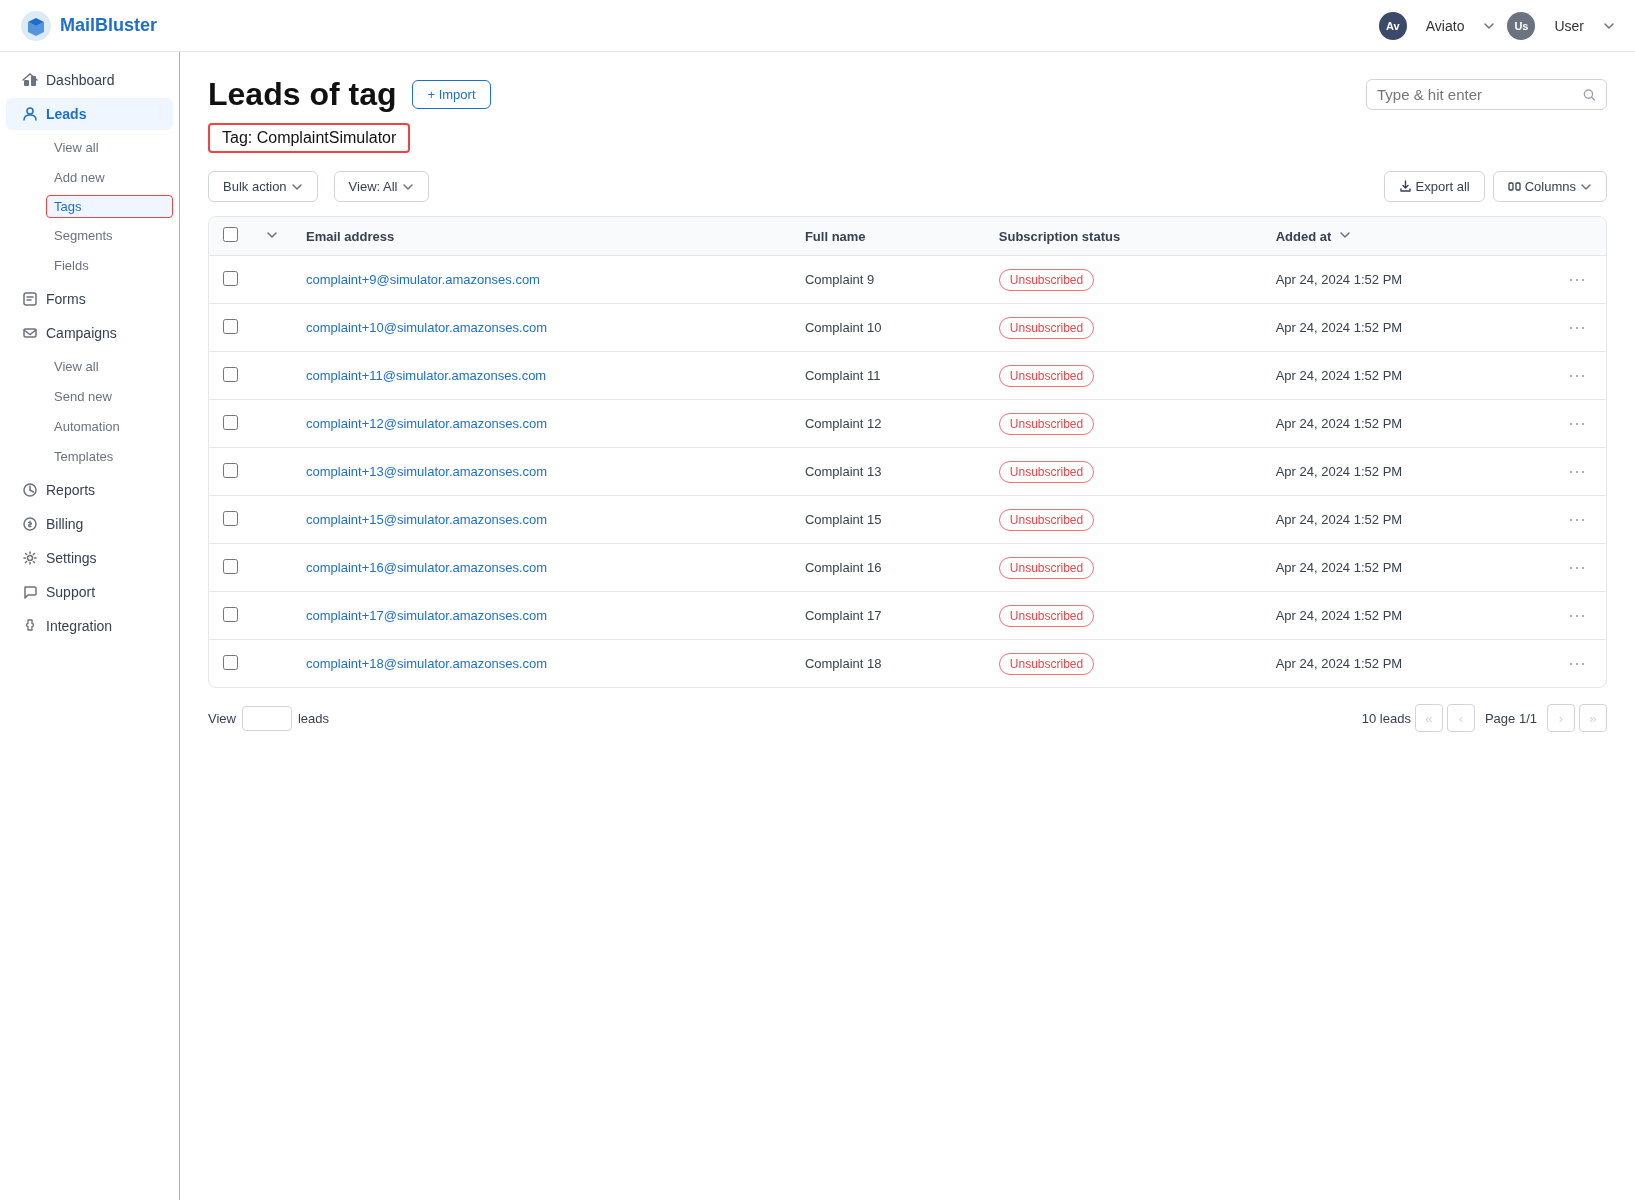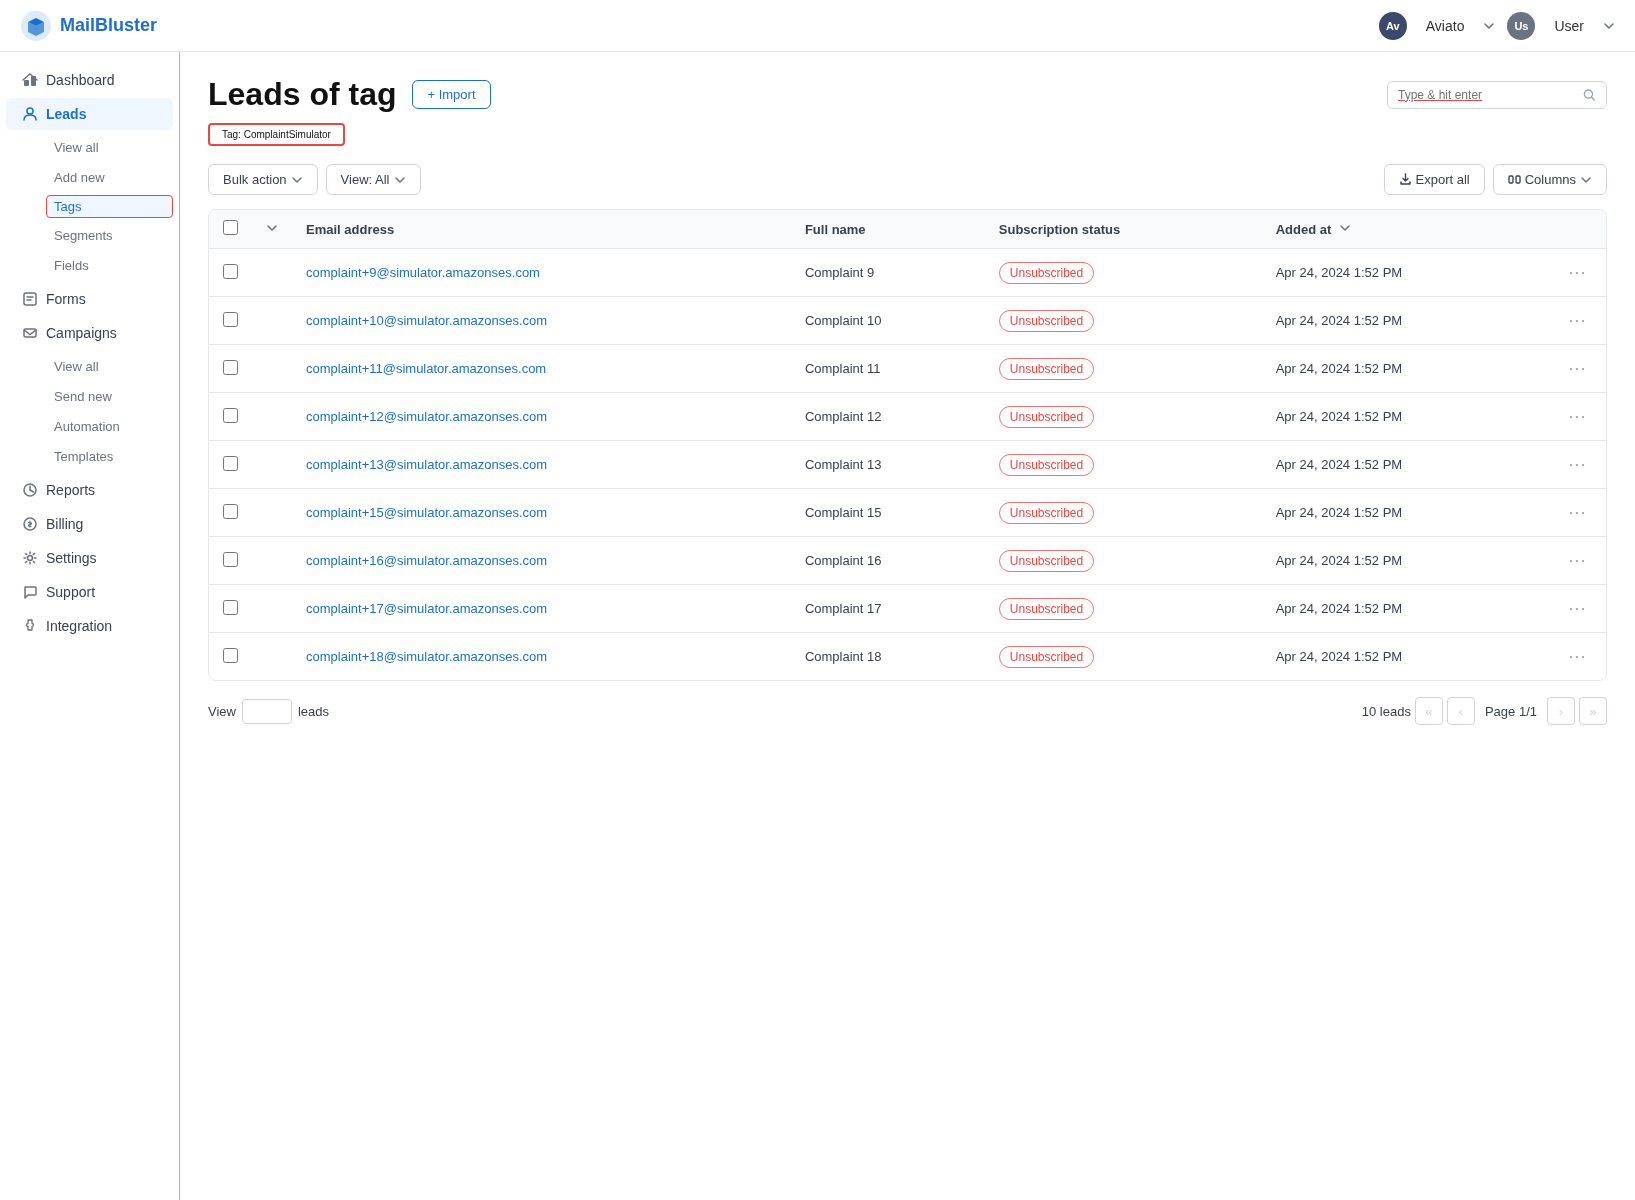--- a/index.html
+++ b/index.html
@@ -45,40 +45,40 @@
     .page-header { display: flex; align-items: center; gap: 16px; margin-bottom: 10px; }
     .page-title { font-size: 32px; font-weight: 700; color: #111; }
     .btn-import {
       display: flex; align-items: center; gap: 4px; padding: 6px 14px;
       border: 1px solid #1d6fce; border-radius: 6px; color: #1d6fce; background: #fff;
       font-size: 13px; cursor: pointer;
     }
 
     .tag-badge {
       display: inline-block; padding: 4px 12px; border: 2px solid #ef4444;
-      border-radius: 4px; font-size: 10px; color: #111; margin-bottom: 18px; font-weight: 500;
+      border-radius: 4px; font-size: 16px; color: #111; margin-bottom: 18px; font-weight: 500;
     }
 
     
     .toolbar { display: flex; align-items: center; justify-content: space-between; margin-bottom: 14px; }
-    .toolbar-left { display: flex; align-items: flex-end; gap: 8px; }
+    .toolbar-left { display: flex; align-items: flex-end; gap: 16px; }
     .toolbar-right { display: flex; align-items: center; gap: 8px; }
 
     .btn-outline {
       display: flex; align-items: center; gap: 4px; padding: 7px 14px;
       border: 1px solid #d1d5db; border-radius: 6px; background: #fff;
       font-size: 13px; color: #374151; cursor: pointer;
     }
 
     .search-box {
       display: flex; align-items: center; border: 1px solid #d1d5db;
       border-radius: 6px; padding: 6px 10px; gap: 6px; background: #fff;
       min-width: 220px;
     }
-    .search-box input { border: none; outline: none; font-size: 12px; color: #ef4444; width: 100%; text-decoration: underline; }
+    .search-box input { border: none; outline: none; font-size: 15px; color: #ef4444; width: 100%; }
 
     
     .table-wrap { border: 1px solid #e5e7eb; border-radius: 8px; overflow: hidden; }
     table { width: 100%; border-collapse: collapse; }
     thead tr { background: #f9fafb; border-bottom: 1px solid #e5e7eb; }
     thead th { padding: 10px 14px; text-align: left; font-size: 13px; font-weight: 600; color: #374151; }
     thead th.sortable { cursor: pointer; }
     tbody tr { border-bottom: 1px solid #e5e7eb; }
     tbody tr:last-child { border-bottom: none; }
     tbody td { padding: 11px 14px; font-size: 13px; color: #374151; }

